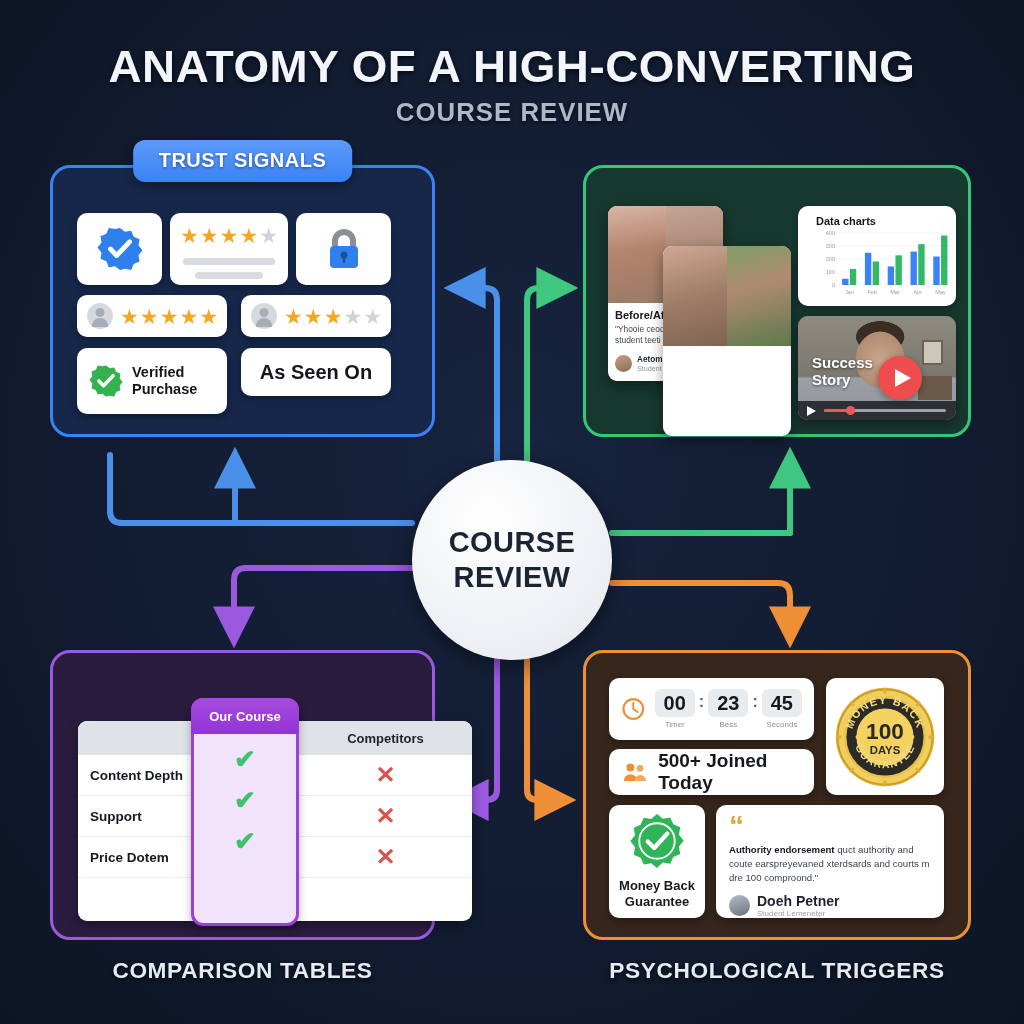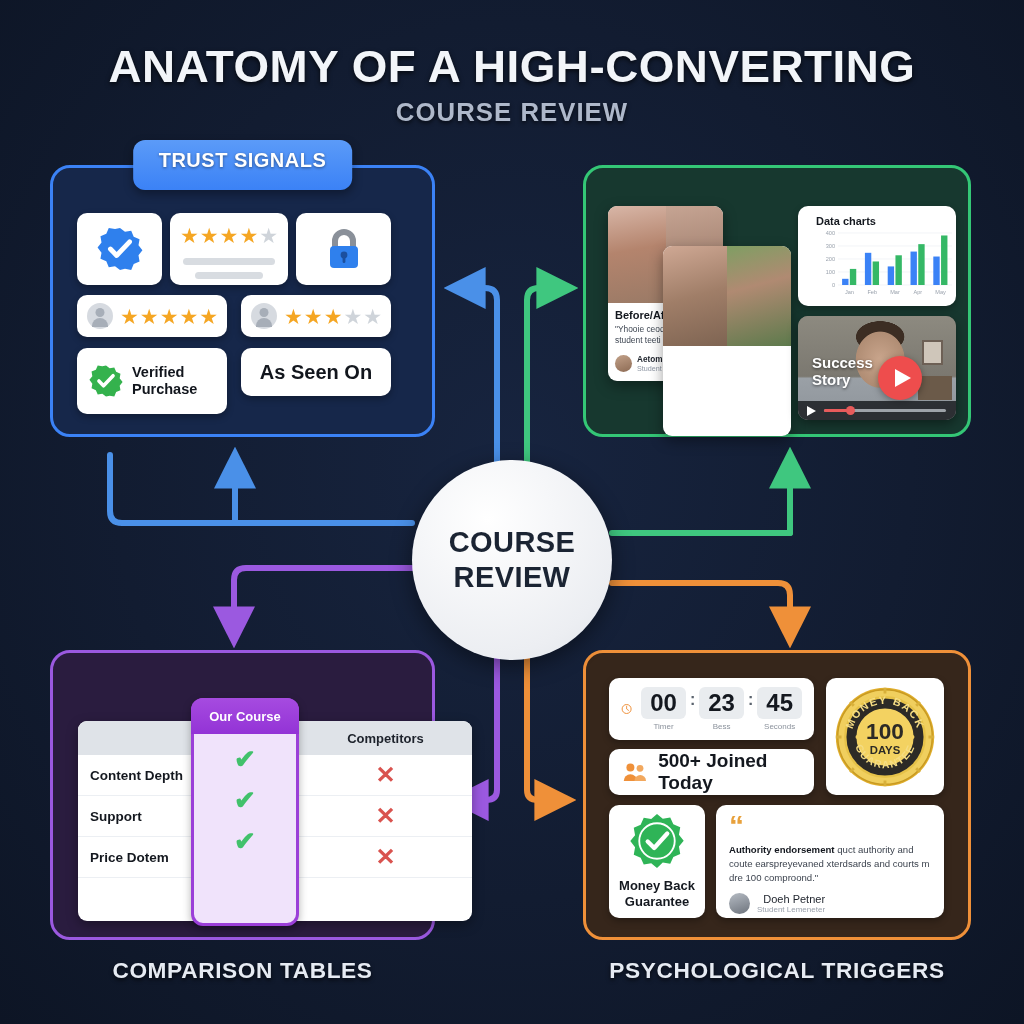--- a/index.html
+++ b/index.html
@@ -39,21 +39,21 @@
 
   
   .panel {
     position: absolute;
     border-radius: 20px;
     border: 3px solid;
   }
   .panel-tab {
     position: absolute;
     top: -28px; left: 50%; transform: translateX(-50%);
-    padding: 9px 26px 18px;
+    padding: 9px 26px 10px;
     border-radius: 12px;
     font-size: 20px; font-weight: bold; letter-spacing: .5px;
     color: #ffffff;
     white-space: nowrap;
     text-shadow: 0 1px 3px rgba(0,0,0,.45);
     box-shadow: 0 4px 10px rgba(0,0,0,.35);
   }
 
   #panel-trust   { left: 50px;  top: 165px; width: 385px; height: 272px;
                    border-color: #3b82f6; background: #16274a; }
@@ -157,30 +157,30 @@
   .hl-head {
     position: absolute; border-radius: 12px 12px 0 0;
     background: linear-gradient(180deg,#a64be0,#9333d6);
     color: #fff; font-size: 13px; font-weight: bold;
     display:flex; align-items:center; justify-content:center;
   }
 
   
   .timer-digit {
     background: #e9ecef; border-radius: 6px;
-    font-size: 24px; font-weight: bold; color: #14181f;
+    font-size: 20px; font-weight: bold; color: #14181f;
     padding: 3px 9px; line-height: 1.1;
   }
   .timer-cap { font-size: 8px; color: #8b929c; text-align: center; margin-top: 3px; }
   .joined-txt { font-size: 19px; font-weight: bold; color: #14181f; }
   .mb-txt { font-size: 13px; font-weight: bold; color: #14181f; text-align:center; line-height:1.2; }
   .q-mark { color: #e8a13c; font-size: 30px; font-weight: bold; line-height: .8; }
   .auth-txt { font-size: 9.6px; color: #3d444f; line-height: 1.45; }
   .auth-txt b { color: #14181f; }
-  .auth-name { font-size: 11px; font-weight: normal; color: #1d222b; text-align: right; }
+  .auth-name { font-size: 14px; font-weight: bold; color: #1d222b; }
   .auth-role { font-size: 8px; color: #99a0ab; }
 
   
   #hub {
     position: absolute; left: 412px; top: 460px;
     width: 200px; height: 200px; border-radius: 50%;
     background: radial-gradient(circle at 38% 30%, #ffffff 0%, #eceef2 72%, #dfe3e9 100%);
     box-shadow: 0 6px 22px rgba(0,0,0,.45);
     display: flex; flex-direction: column;
     align-items: center; justify-content: center;

